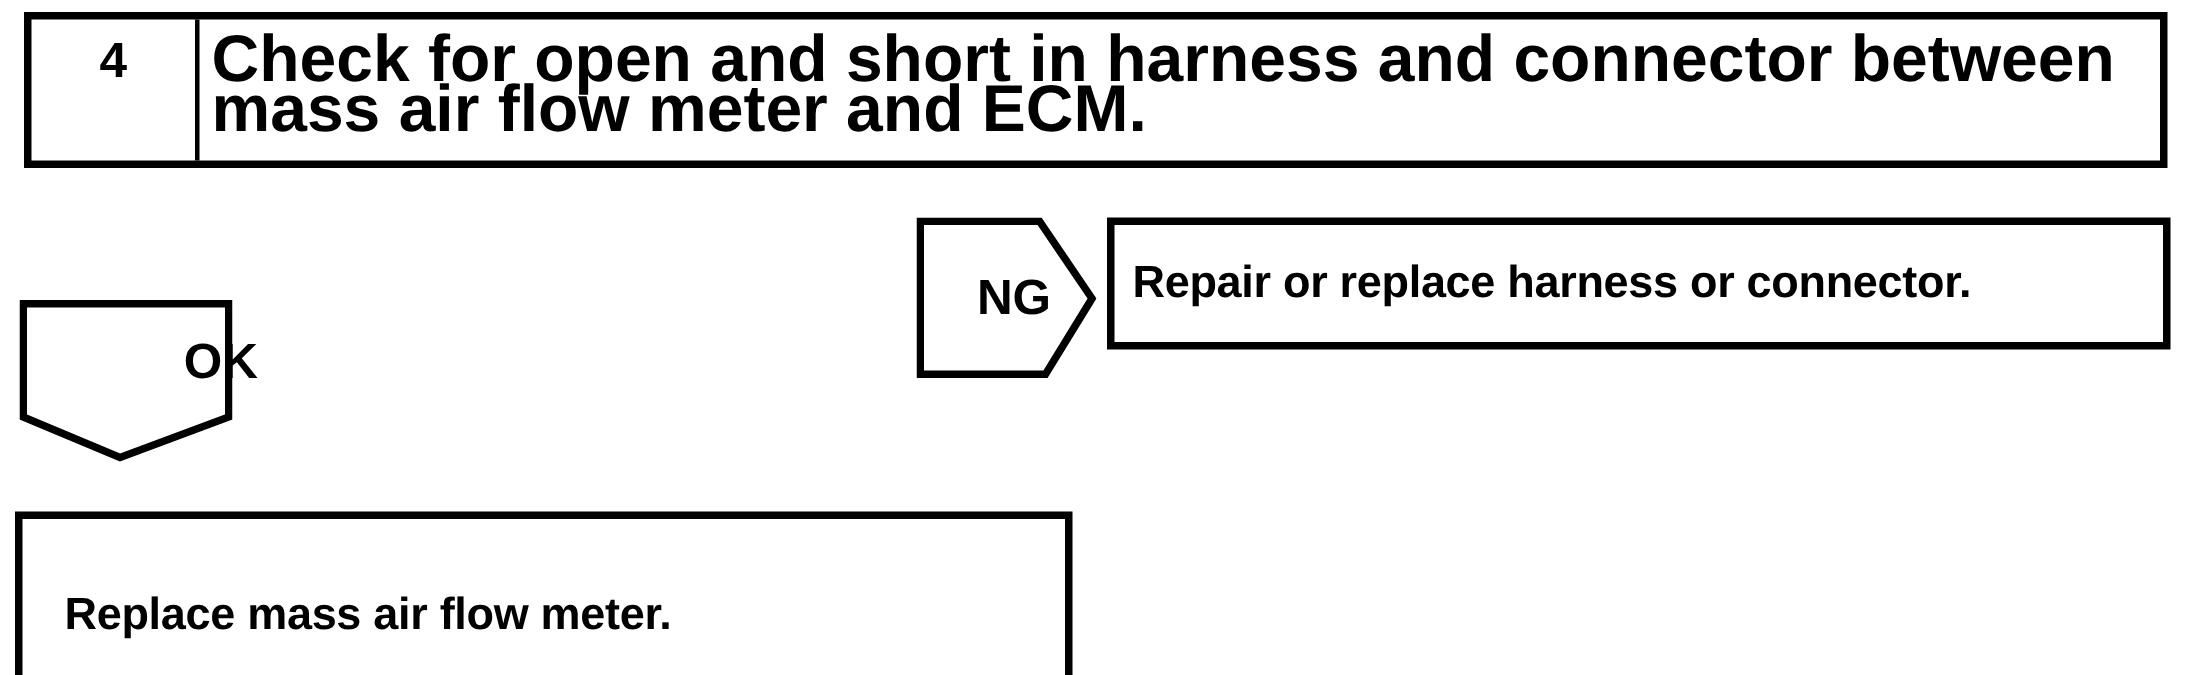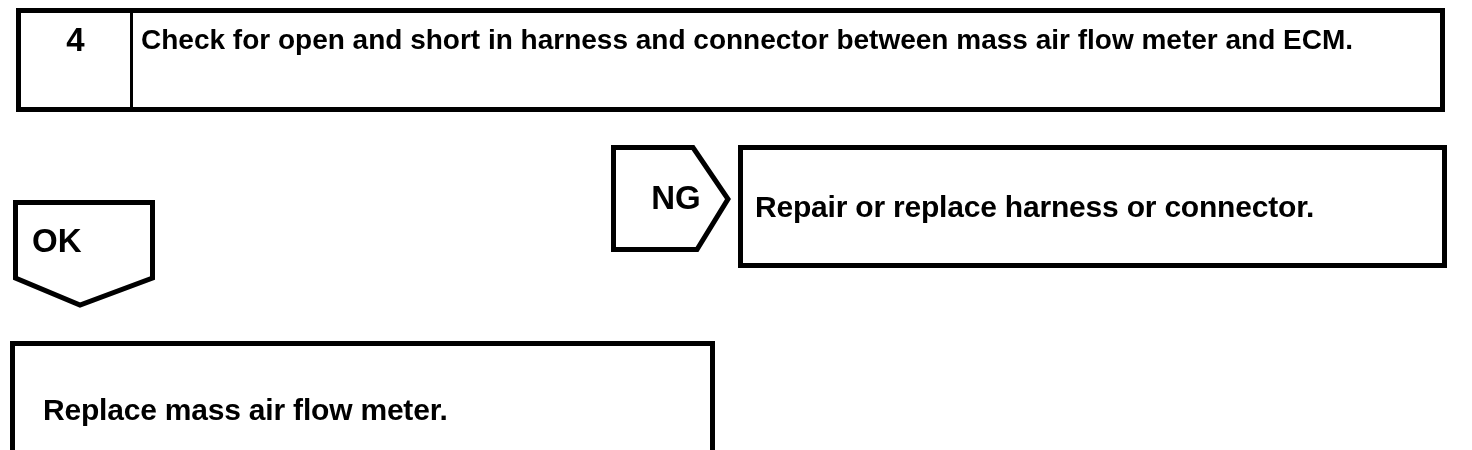--- a/index.html
+++ b/index.html
@@ -34,21 +34,21 @@
     flex: 0 0 112px;
     border-right: 3px solid #000000;
     text-align: center;
     font-size: 33px;
     line-height: 33px;
     padding-top: 10px;
     box-sizing: border-box;
   }
   .step-text {
     flex: 1 1 auto;
-    font-size: 28px;
+    font-size: 44px;
     line-height: 33px;
     letter-spacing: 0px;
     padding: 10px 0 0 8px;
     max-width: 1300px;
     box-sizing: border-box;
   }
 
   
   .tag {
     position: absolute;
@@ -61,40 +61,40 @@
     font-size: 33px;
     line-height: 33px;
     margin-left: 19px;
   }
   .ng-tag { left: 611px; top: 145px; width: 120px; height: 107px; }
   .ng-tag .tag-label {
     left: 0; top: 36px; width: 92px; text-align: center;
   }
   .ok-tag { left: 13px; top: 200px; width: 142px; height: 108px; }
   .ok-tag .tag-label {
-    left: 0; top: 24px; width: 140px; text-align: left;
+    left: 0; top: 24px; width: 140px; text-align: right;
   }
 
   
   .action-box {
     position: absolute;
     border: 5px solid #000000;
     box-sizing: border-box;
     display: flex;
     align-items: center;
     background: #ffffff;
     font-size: 30px;
     line-height: 32px;
     letter-spacing: -0.2px;
   }
   .ng-action {
     left: 738px;
     top: 145px;
     width: 709px;
-    height: 123px;
+    height: 88px;
     padding-left: 12px;
   }
   .ok-action {
     left: 10px;
     top: 341px;
     width: 705px;
     height: 138px;
     padding-left: 28px;
   }
 </style>

